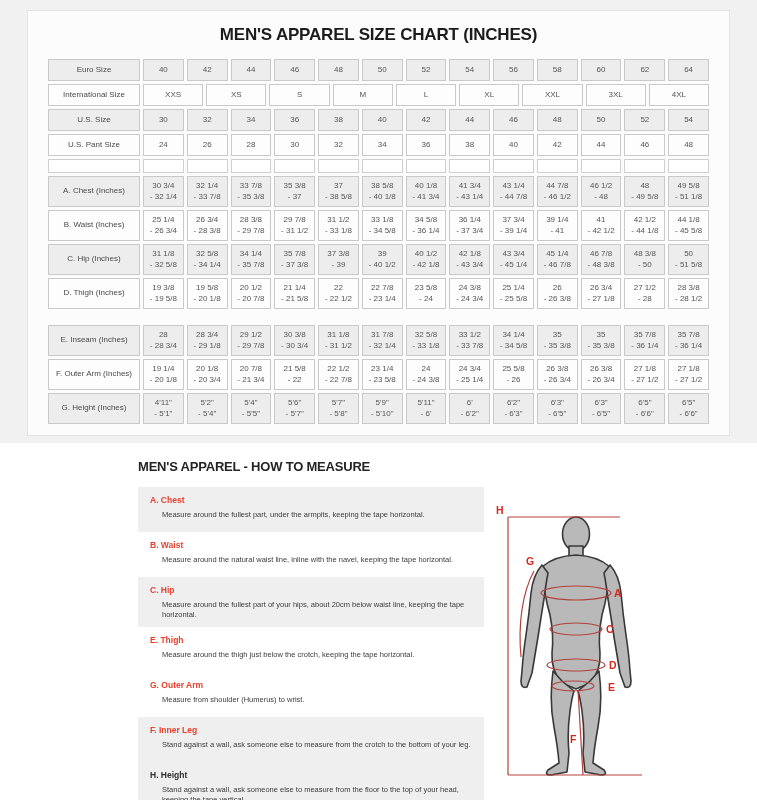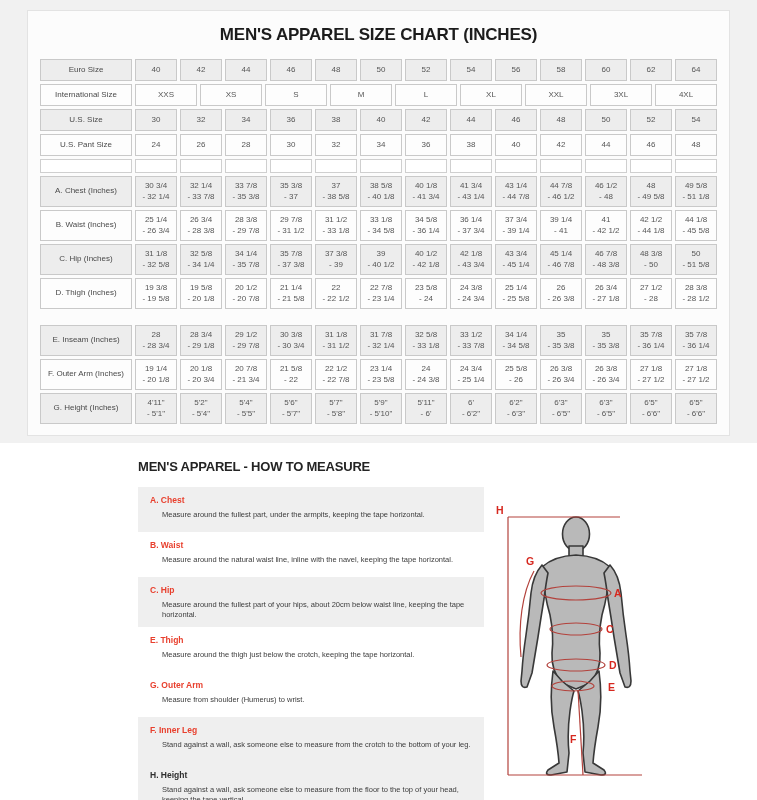--- a/index.html
+++ b/index.html
@@ -3,21 +3,21 @@
 <meta charset="utf-8">
 <style>
   html,body{margin:0;padding:0;}
   body{
     width:757px;height:800px;background:#ffffff;
     font-family:"Liberation Sans",sans-serif;
     -webkit-font-smoothing:antialiased;overflow:hidden;
   }
   
   .top-band{background:#f1f1f1;padding:10px 27px 7px;}
-  .card{background:#fcfcfc;border:1px solid #e3e3e3;padding:10px 12px 8px;box-sizing:border-box;}
+  .card{background:#fcfcfc;border:1px solid #e3e3e3;padding:10px 20px 8px;box-sizing:border-box;}
   .chart-title{
     text-align:center;font-size:17px;font-weight:bold;color:#1c1c1c;
     letter-spacing:-0.2px;margin:4px 0 14px;
   }
   
   .size-table{width:100%;}
   .trow{display:grid;gap:3px;margin-bottom:3px;}
   .cell{
     border:1px solid #c9c9c9;display:flex;flex-direction:column;
     align-items:center;justify-content:center;text-align:center;

